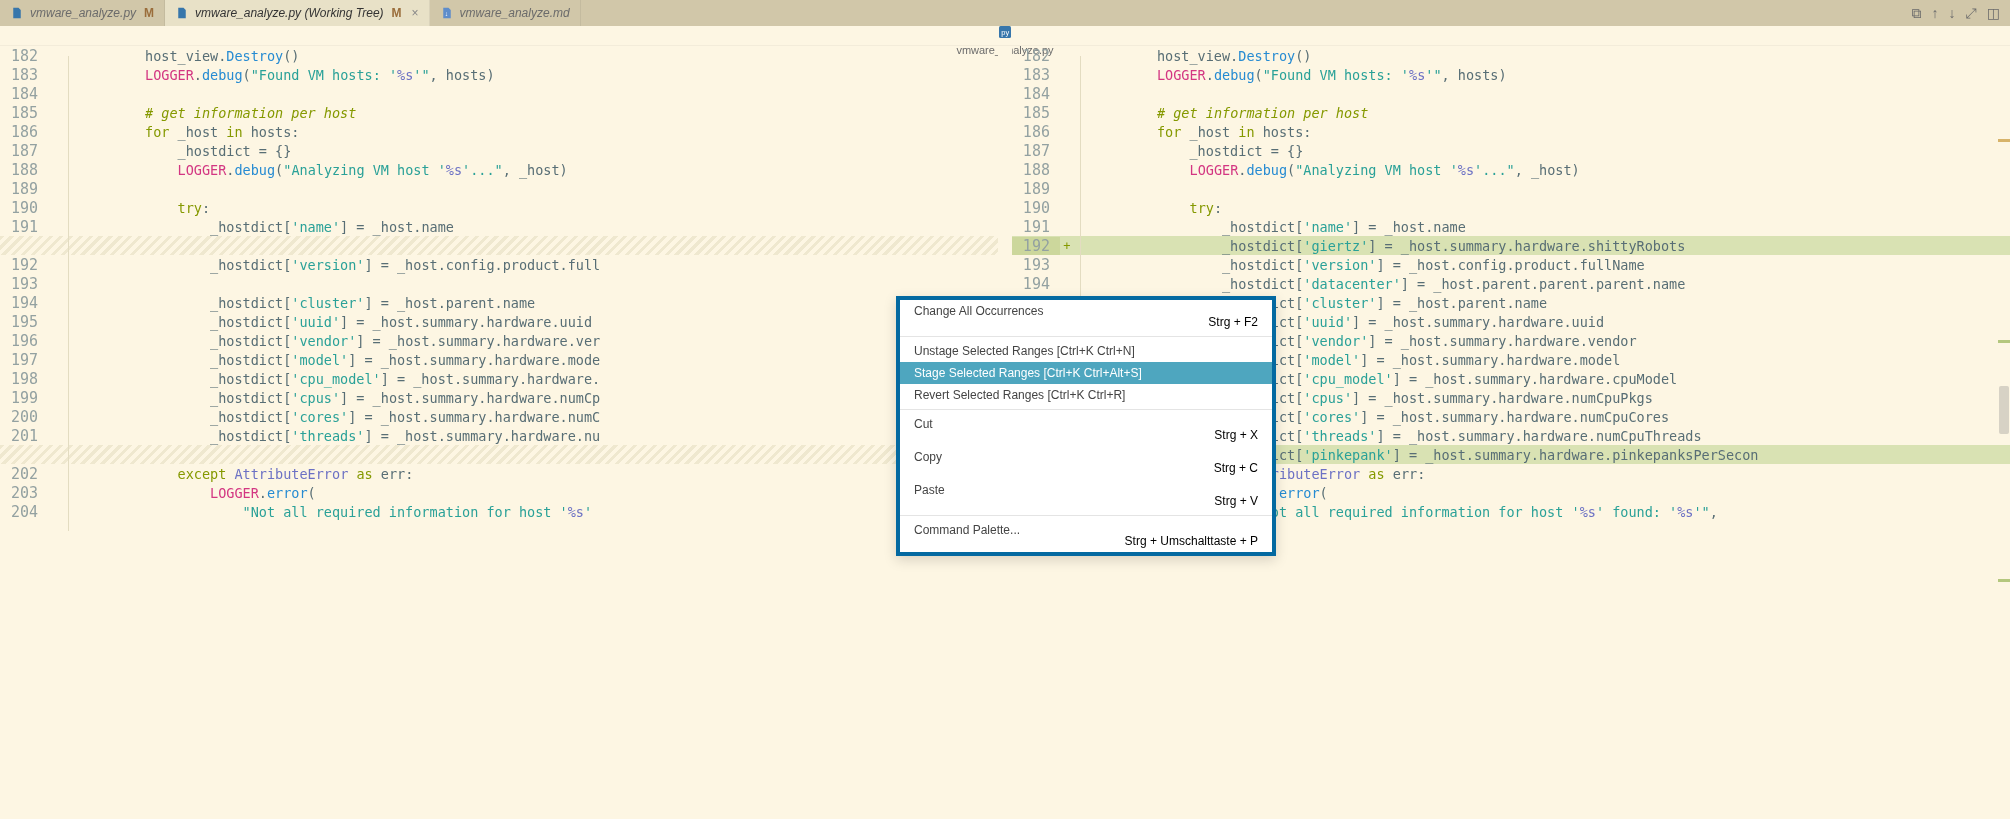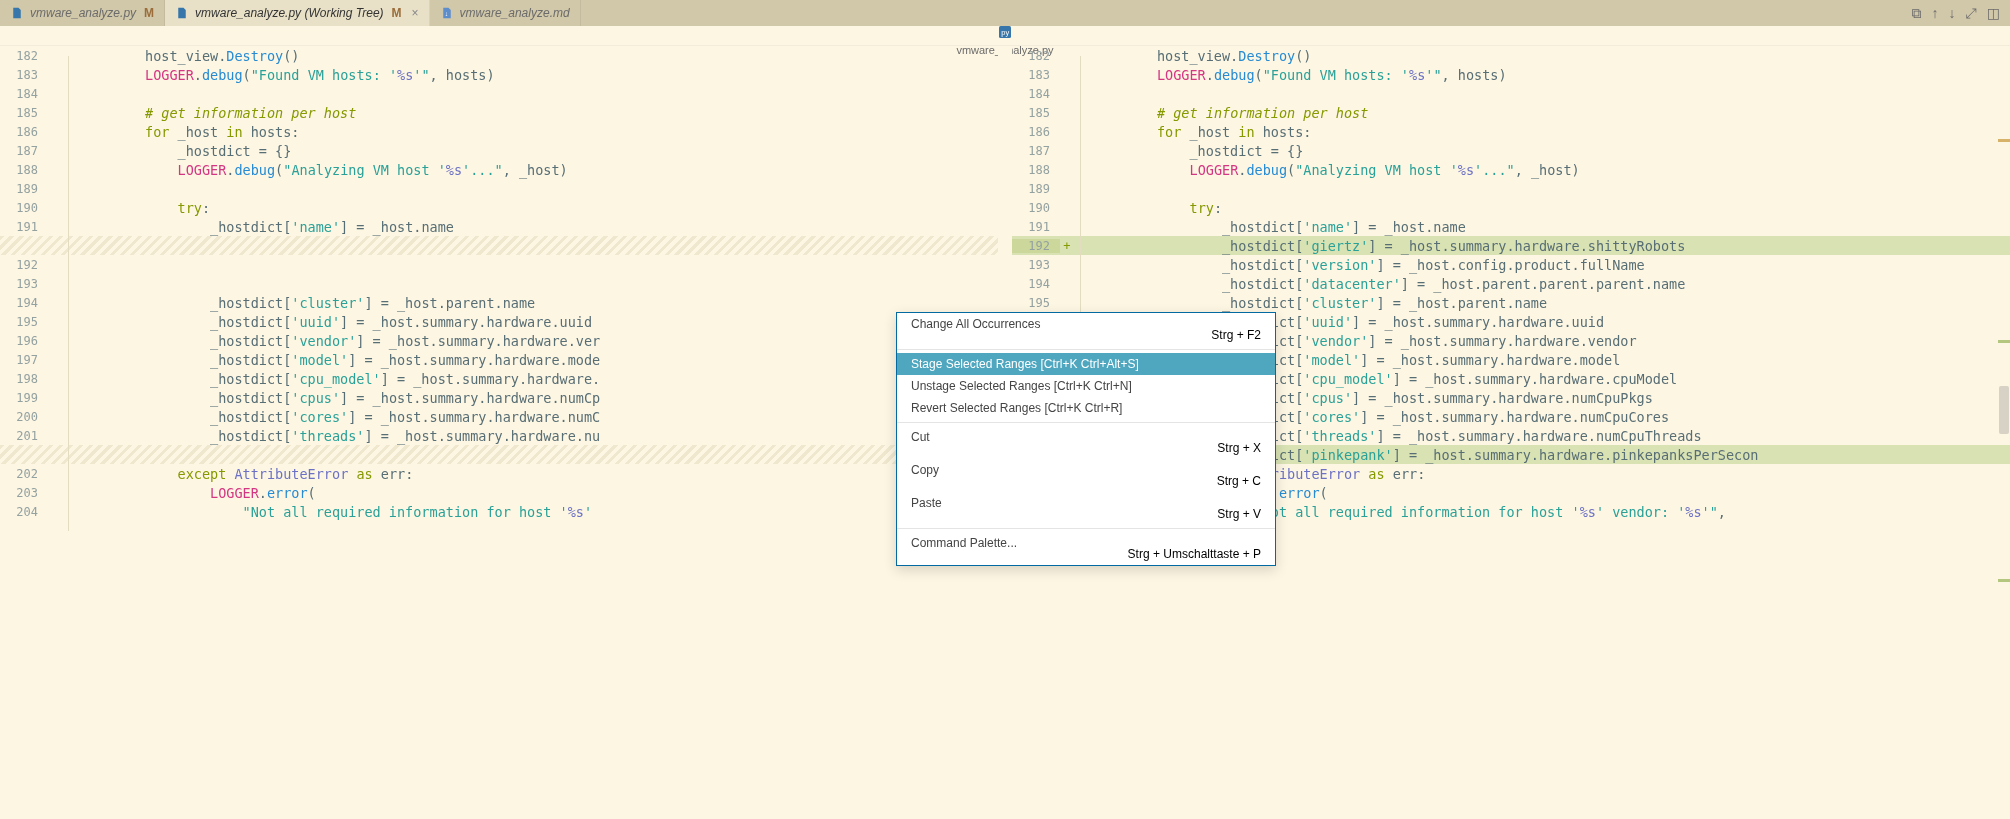--- a/index.html
+++ b/index.html
@@ -64,21 +64,21 @@
     width: 14px;
     background: #fdf6e3;
   }
   .code-row { display:flex; height: 19px; align-items:center; }
   .ln {
     width: 48px;
     text-align: right;
     padding-right: 10px;
     color: #93a1a1;
     font-family: Menlo, Consolas, monospace;
-    font-size: 12px;
+    font-size: 15px;
     user-select:none;
   }
   .marker { width: 14px; font-family: Menlo, Consolas, monospace; font-size:12px; color:#859900; text-align:center; }
   .fold { width: 14px; text-align:center; color:#c9c0a2; font-size:10px; position:relative; }
   .fold .tick { display:inline-block; width:1px; height:19px; background:#e3dcc1; position:absolute; left:6px; top:0;}
   .code {
     font-family: Menlo, Consolas, monospace;
     font-size: 13.5px;
     white-space: pre;
     padding-left: 4px;
@@ -104,24 +104,24 @@
     position:absolute; right:1px; top:340px; width:10px; height:48px;
     background: rgba(120,120,120,.28); border-radius:2px;
   }
   .overview-ruler { position:absolute; right:0; top:0; bottom:0; width:12px; }
   .overview-ruler .mark-add { position:absolute; right:0; width:12px; height:3px; background:#b4c77e; }
   .overview-ruler .mark-mod { position:absolute; right:0; width:12px; height:3px; background:#d7b36a; }
 
   .context-menu {
     position: absolute;
     left: 896px;
-    top: 266px;
+    top: 250px;
     width: 380px;
     background: #ffffff;
-    border: 1px solid #0369a1;
+    border: 4px solid #0369a1;
     box-shadow: 0 4px 12px rgba(0,0,0,.15);
     font-size: 12px;
     color: #444;
     z-index: 100;
   }
   .context-menu .item {
     display:flex; justify-content:space-between;
     padding: 4px 14px;
     cursor:pointer;
   }
@@ -275,20 +275,21 @@
           <span class="tick"></span>
         </div>
         <div class="code"></div>
       </div>
       <div class="code-row">
         <div class="ln">192</div>
         <div class="marker"></div>
         <div class="fold">
           <span class="tick"></span>
         </div>
+        <div class="code">                _hostdict[<span class="tok-str">'version'</span>] = _host.config.product.full</div>
       </div>
       <div class="code-row">
         <div class="ln">193</div>
         <div class="marker"></div>
         <div class="fold">
           <span class="tick"></span>
         </div>
       </div>
       <div class="code-row">
         <div class="ln">194</div>
@@ -588,36 +589,36 @@
           <span class="tick"></span>
         </div>
         <div class="code">                <span class="tok-const">LOGGER</span>.<span class="tok-fn">error</span>(</div>
       </div>
       <div class="code-row">
         <div class="ln">206</div>
         <div class="marker"></div>
         <div class="fold">
           <span class="tick"></span>
         </div>
-        <div class="code">                    <span class="tok-str">"Not all required information for host '</span><span class="tok-cls">%s</span><span class="tok-str">' vendor: '</span><span class="tok-cls">%s</span><span class="tok-str">'"</span>,</div>
+        <div class="code">                    <span class="tok-str">"Not all required information for host '</span><span class="tok-cls">%s</span><span class="tok-str">' found: '</span><span class="tok-cls">%s</span><span class="tok-str">'"</span>,</div>
       </div>
     </div>
 
   <div class="context-menu" id="ctx-menu">
       <div class="item">
         <span>Change All Occurrences</span>
         <span class="kb">Strg + F2</span>
       </div>
       <hr>
+      <div class="item">
+        <span>Unstage Selected Ranges [Ctrl+K Ctrl+N]</span>
+        <span class="kb"></span>
+      </div>
       <div class="item selected">
         <span>Stage Selected Ranges [Ctrl+K Ctrl+Alt+S]</span>
-        <span class="kb"></span>
-      </div>
-      <div class="item">
-        <span>Unstage Selected Ranges [Ctrl+K Ctrl+N]</span>
         <span class="kb"></span>
       </div>
       <div class="item">
         <span>Revert Selected Ranges [Ctrl+K Ctrl+R]</span>
         <span class="kb"></span>
       </div>
       <hr>
       <div class="item">
         <span>Cut</span>
         <span class="kb">Strg + X</span>

